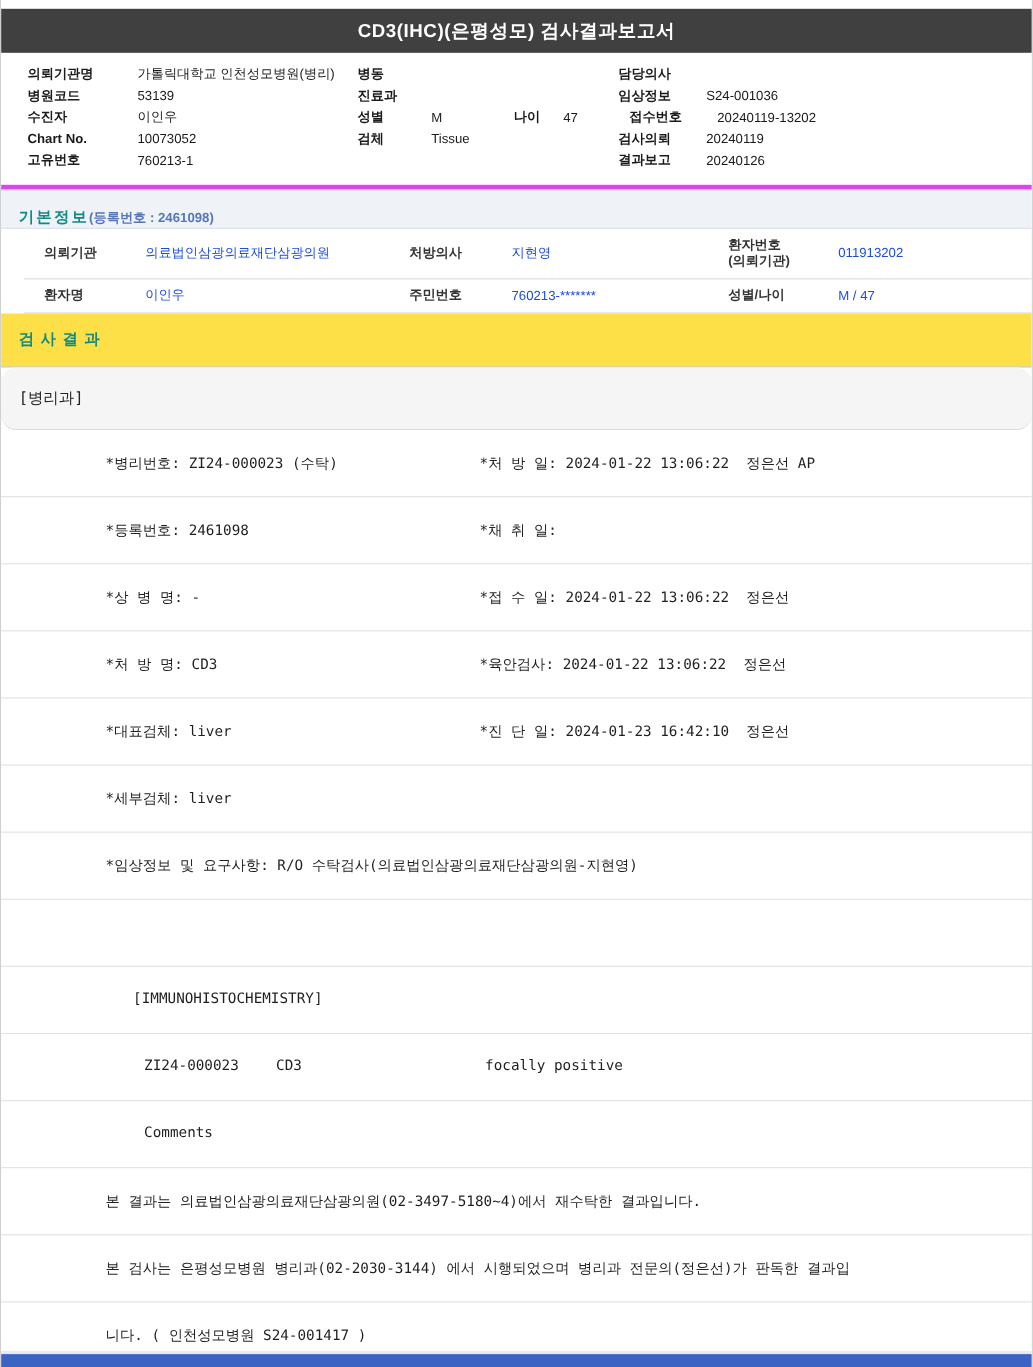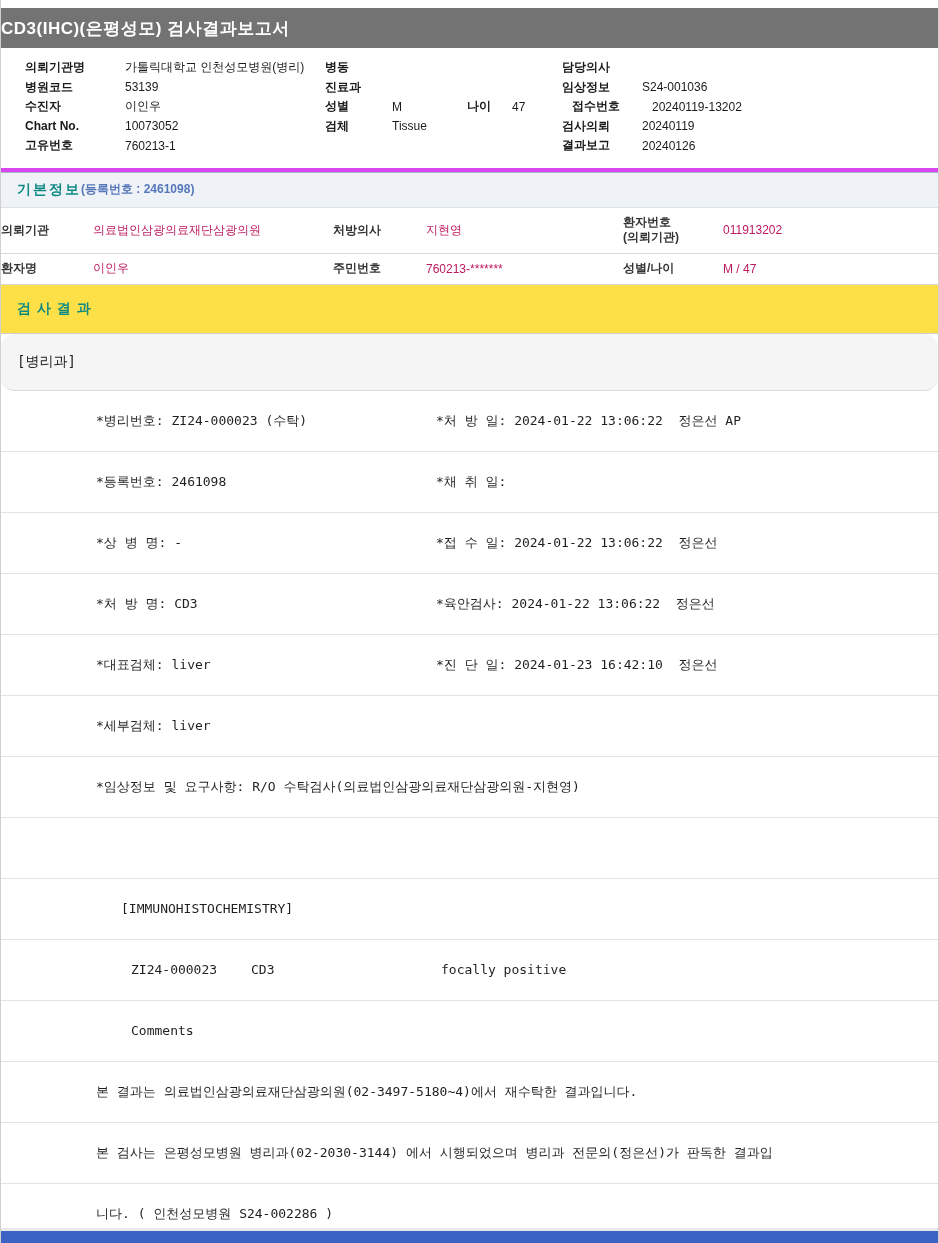--- a/index.html
+++ b/index.html
@@ -1,39 +1,39 @@
 <!DOCTYPE html>
 <html><head>
 <meta charset="utf-8">
 <style>
   html,body{margin:0;padding:0;}
   body{background:#ffffff;font-family:"Liberation Sans","DejaVu Sans",sans-serif;}
   .page{position:relative;width:939px;height:1243px;background:#fff;border-left:1px solid #d0d0d0;border-right:1px solid #d0d0d0;box-sizing:border-box;overflow:hidden;}
-  .title-bar{margin-top:8px;height:40px;background:#737373;color:#fff;display:flex;align-items:center;justify-content:flex-start;}
+  .title-bar{margin-top:8px;height:40px;background:#404040;color:#fff;display:flex;align-items:center;justify-content:center;}
   .title-text{font-size:17px;font-weight:bold;letter-spacing:0.5px;}
   .patient-info{padding:10px 0 12px 24px;border-bottom:4px solid #d946ef;}
   .pi-row{display:flex;align-items:center;height:19.5px;font-size:12px;color:#1a1a1a;white-space:nowrap;}
   .pi-label{font-weight:bold;}
   .pi-l1{width:100px;}
   .pi-v1{width:200px;}
   .pi-l2{width:67px;}
   .pi-v2{width:170px;}
   .pi-l3{width:80px;}
   .pi-v3{flex:1;}
   .pi-sex{width:65px;}
   .pi-age{width:45px;margin-left:10px;}
   .pi-agev{width:60px;}
-  .section-header{height:34px;background:#eff3f8;border-top:1px solid #a9b8c6;border-bottom:1px solid #dbe1e8;display:flex;align-items:center;padding-left:16px;}
+  .section-header{height:34px;background:#eff3f8;border-top:1px solid #a9b8c6;border-bottom:1px solid #dbe1e8;display:flex;align-items:flex-end;padding-left:16px;}
   .section-title{color:#118a84;font-weight:bold;font-size:14px;letter-spacing:2px;}
   .section-sub{color:#5577b9;font-size:12px;font-weight:bold;margin-left:0;}
-  .bt-row{display:grid;grid-template-columns:92px 240px 93px 197px 100px auto;align-items:center;border-bottom:1px solid #d9d9d9;font-size:12px;box-sizing:border-box;}
+  .bt-row{display:grid;grid-template-columns:92px 240px 93px 197px 100px auto;align-items:center;padding-left:18px;border-bottom:1px solid #d9d9d9;font-size:12px;box-sizing:border-box;margin-left:21px;}
   .bt-row1{height:46px;}
   .bt-row2{height:31px;}
   .bt-label{font-weight:bold;color:#333;white-space:pre-line;line-height:1.25;}
-  .bt-value{color:#be185d;}
+  .bt-value{color:#1d4ed8;}
   .results-header{height:48px;background:#fde047;border-bottom:1px solid #cfcfcf;display:flex;align-items:center;padding-left:16px;}
   .results-title{color:#118a84;font-weight:bold;font-size:14px;letter-spacing:1px;}
   .dept-row{height:56px;background:#f5f5f5;border-bottom:1px solid #dcdcdc;display:flex;align-items:center;padding-left:16px;font-family:"DejaVu Sans Mono",monospace;font-size:14px;color:#222;border-radius:14px;}
   .result-row{height:60px;display:flex;align-items:center;border-bottom:1px solid #e2e2e2;font-family:"DejaVu Sans Mono",monospace;font-size:13px;color:#1f1f1f;white-space:pre;}
   .rr-left{width:435px;padding-left:95px;flex-shrink:0;box-sizing:border-box;}
   .rr-right{flex:1;}
   .rr-full{padding-left:95px;}
   .ind-2{padding-left:120px;}
   .ind-3{padding-left:130px;}
   .ind-4{}
@@ -168,20 +168,20 @@
     <div class="result-row">
       <span class="rr-full ind-3">Comments</span>
     </div>
     <div class="result-row">
       <span class="rr-full ind-4">본 결과는 의료법인삼광의료재단삼광의원(02-3497-5180~4)에서 재수탁한 결과입니다.</span>
     </div>
     <div class="result-row">
       <span class="rr-full ind-4">본 검사는 은평성모병원 병리과(02-2030-3144) 에서 시행되었으며 병리과 전문의(정은선)가 판독한 결과입</span>
     </div>
     <div class="result-row">
-      <span class="rr-full ind-4">니다. ( 인천성모병원 S24-002286 )</span>
+      <span class="rr-full ind-4">니다. ( 인천성모병원 S24-001417 )</span>
     </div>
   </div>
 
   <div class="bottom-strip"></div>
   <div class="bottom-bar"></div>
 
 </div>
 
 </body></html>

